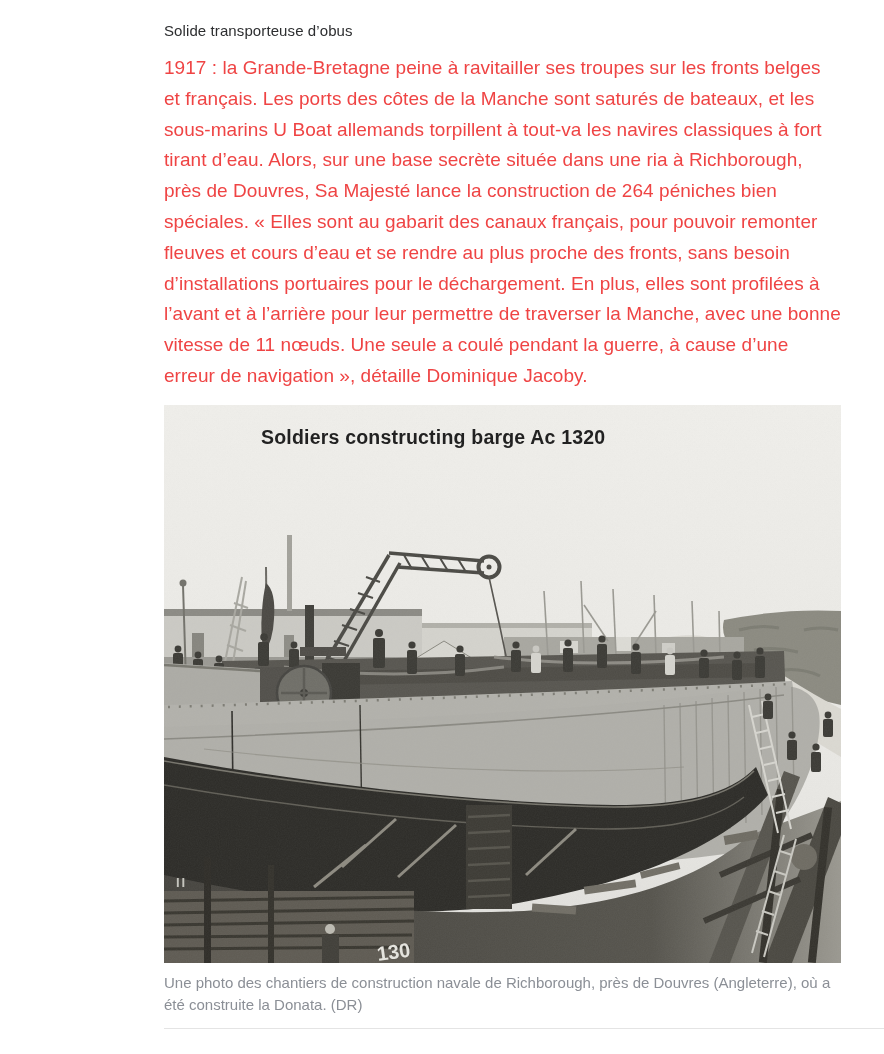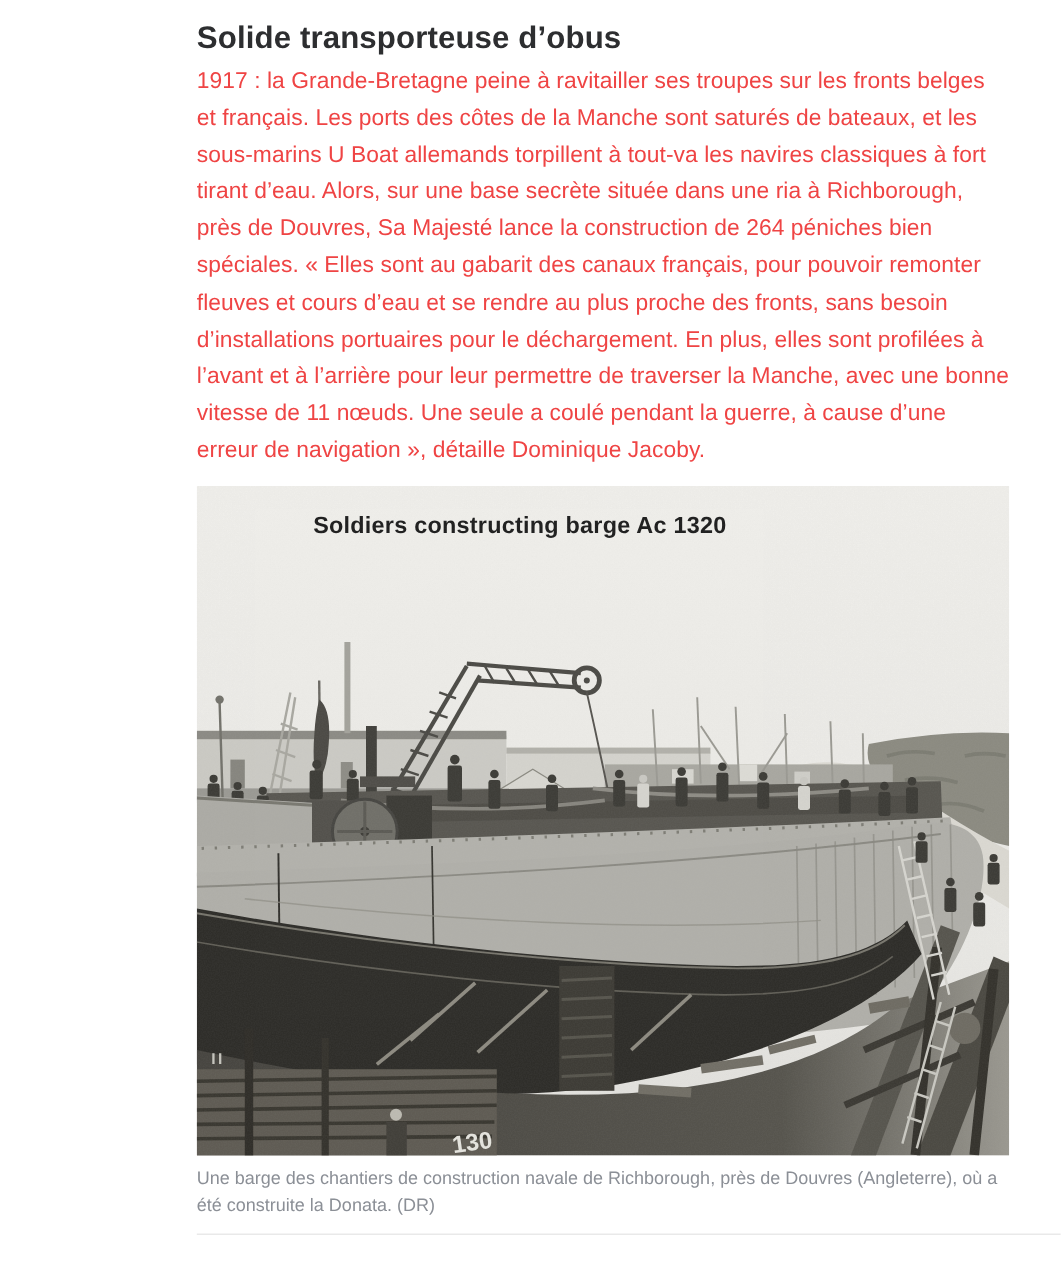--- a/index.html
+++ b/index.html
@@ -3,21 +3,21 @@
 <meta charset="utf-8">
 <style>
   html,body{margin:0;padding:0;}
   body{
     width:884px;height:1054px;background:#ffffff;
     font-family:"Liberation Sans",sans-serif;
     overflow:hidden;position:relative;
   }
   .article{position:absolute;left:164px;top:0;width:677px;}
   .heading{
-    margin:19px 0 10px;font-size:26px;font-weight:700;color:#2d2e30;
+    margin:19px 0 10px;font-size:15px;font-weight:400;color:#2d2e30;
     letter-spacing:.1px;line-height:24px;
   }
   .body-text{
     margin:0 0 13px;font-size:19px;line-height:30.8px;color:#ef4444;
     letter-spacing:.05px;
   }
   figure.photo{margin:0;width:677px;}
   figure.photo svg{display:block;}
   figcaption{
     margin-top:9px;font-size:15px;line-height:22px;color:#8b8f96;
@@ -312,18 +312,18 @@
       </g>
 
       <text x="12" y="482" font-size="13" font-weight="700" fill="#c6c5be" letter-spacing="2">II</text>
       <text x="214" y="556" font-size="20" font-weight="700" fill="#e6e5df" transform="rotate(-8 214 556)">130</text>
 
       <text x="97" y="39" font-size="19.5" font-weight="700" fill="#1b1b1b" letter-spacing="0.2">Soldiers constructing barge Ac 1320</text>
 
       <rect x="0" y="0" width="677" height="558" filter="url(#grain)" opacity="0.85"></rect>
     </svg>
 
-    <figcaption>Une barge des chantiers de construction navale de Richborough, près de Douvres (Angleterre), où a été construite la Donata. (DR)</figcaption>
+    <figcaption>Une photo des chantiers de construction navale de Richborough, près de Douvres (Angleterre), où a été construite la Donata. (DR)</figcaption>
   </figure>
 
   <div class="divider"></div>
 
 </div>
 
 </body></html>

